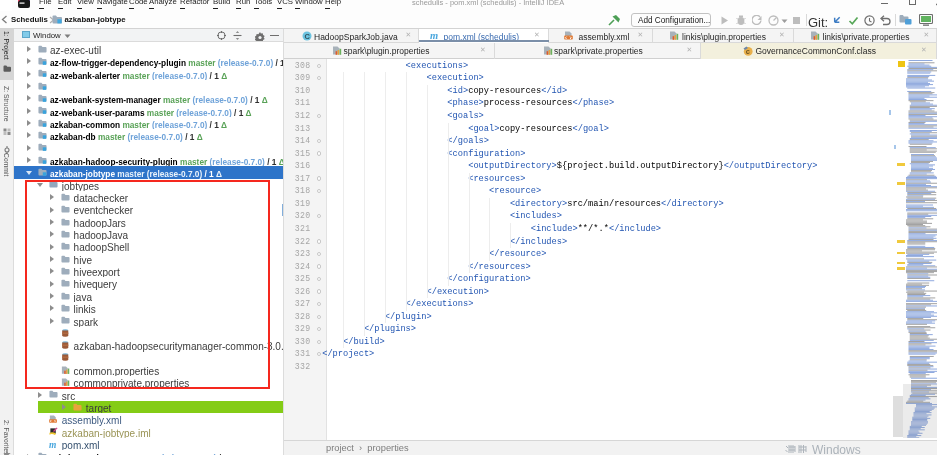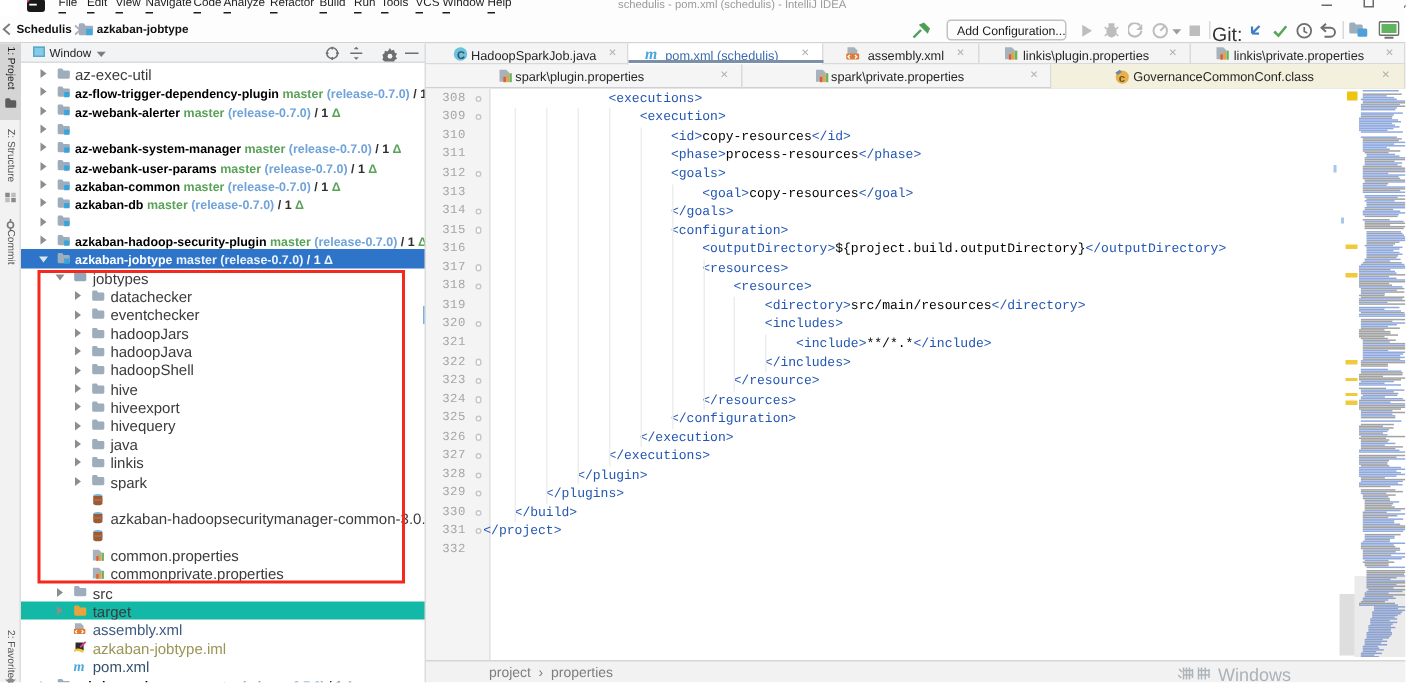--- a/index.html
+++ b/index.html
@@ -403,21 +403,21 @@
     </svg>
     <span class="rowtxt" style="left:60.1px"><span class="tn">commonprivate.properties</span></span>
   </div>
 <div class="trow" style="top:388.63px;height:12.35px;">
     <div class="arr arr-r" style="left:24.8px;border-left-color:#8d8d8d"></div>
     <svg class="icon" style="left:35.8px" width="10" height="10" viewBox="0 0 10 10">
       <path d="M0.5 1.8 a1 1 0 0 1 1-1 h2.3 l1.1 1.5 h3.6 a1 1 0 0 1 1 1 v4 a1 1 0 0 1 -1 1 h-7 a1 1 0 0 1 -1-1 Z" fill="#9eadbc"></path>
     </svg>
     <span class="rowtxt" style="left:48.3px"><span class="tn">src</span></span>
   </div>
-<div class="trow" style="top:400.98px;height:12.35px;background:#14b8a6;">
+<div class="trow" style="top:400.98px;height:12.35px;background:#84cc16;margin-left:24px;">
     <div class="arr arr-r" style="left:24.8px;border-left-color:#8d8d8d"></div>
     <svg class="icon" style="left:35.8px" width="10" height="10" viewBox="0 0 10 10">
       <path d="M0.5 1.8 a1 1 0 0 1 1-1 h2.3 l1.1 1.5 h3.6 a1 1 0 0 1 1 1 v4 a1 1 0 0 1 -1 1 h-7 a1 1 0 0 1 -1-1 Z" fill="#e8a33d"></path>
     </svg>
     <span class="rowtxt" style="left:48.3px"><span class="tn">target</span></span>
   </div>
 <div class="trow" style="top:413.33px;height:12.35px;">
     <svg class="icon" style="left:35.8px" width="10" height="10" viewBox="0 0 10 10">
       <path d="M1 0.5 h4.5 l2 2 v3 h-6.5 Z" fill="#a8b2ba"></path>
       <rect x="0.2" y="4.6" width="8.6" height="4" rx="0.8" fill="#e07a35"></rect>

